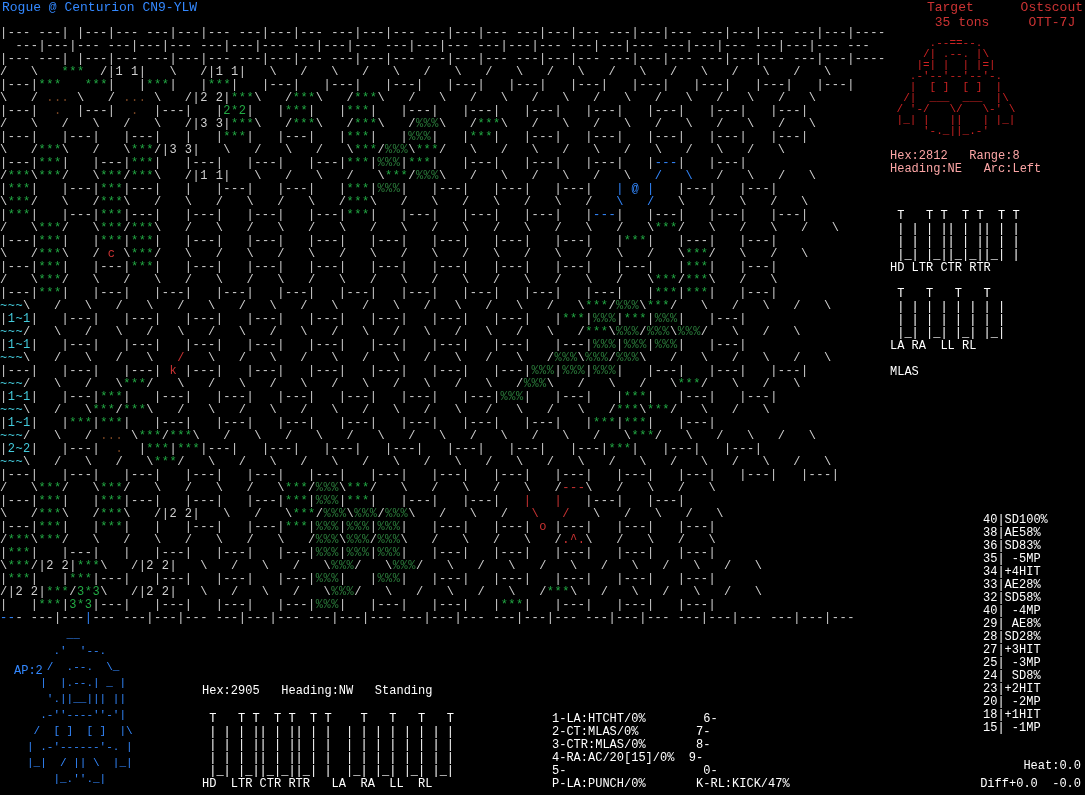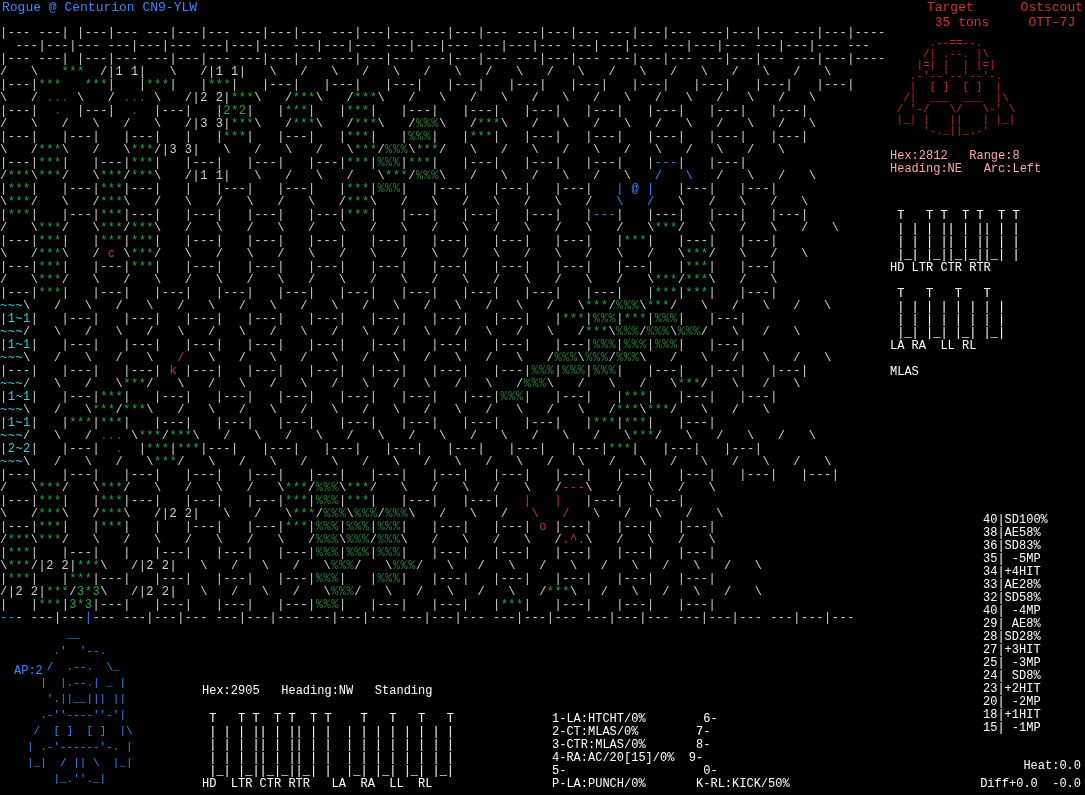--- a/index.html
+++ b/index.html
@@ -242,19 +242,19 @@
  | | | || | || | |  | | | | | | | |
  | | | || | || | |  | | | | | | | |
  | | | || | || | |  | | | | | | | |
  |_| |_||_|_||_| |  |_| |_| |_| |_|
 <span>HD  LTR CTR RTR   LA  RA  LL  RL</span></div>
   <div class="weapons"><span>1-LA:HTCHT/0%</span>        <span>6-</span>
 <span>2-CT:MLAS/0%</span>        <span>7-</span>
 <span>3-CTR:MLAS/0%</span>       <span>8-</span>
 <span>4-RA:AC/20[15]/0%</span>  <span>9-</span>
 <span>5-</span>                   <span>0-</span>
-<span>P-LA:PUNCH/0%</span>       <span>K-RL:KICK/50%</span></div>
+<span>P-LA:PUNCH/0%</span>       <span>K-RL:KICK/47%</span></div>
   <div class="heat"><span>Heat:</span><span>0.0</span></div>
   <div class="diff"><span>Diff</span><span>+0.0  -0.0</span></div>
 </div>
 
 
 
 
 </body></html>

